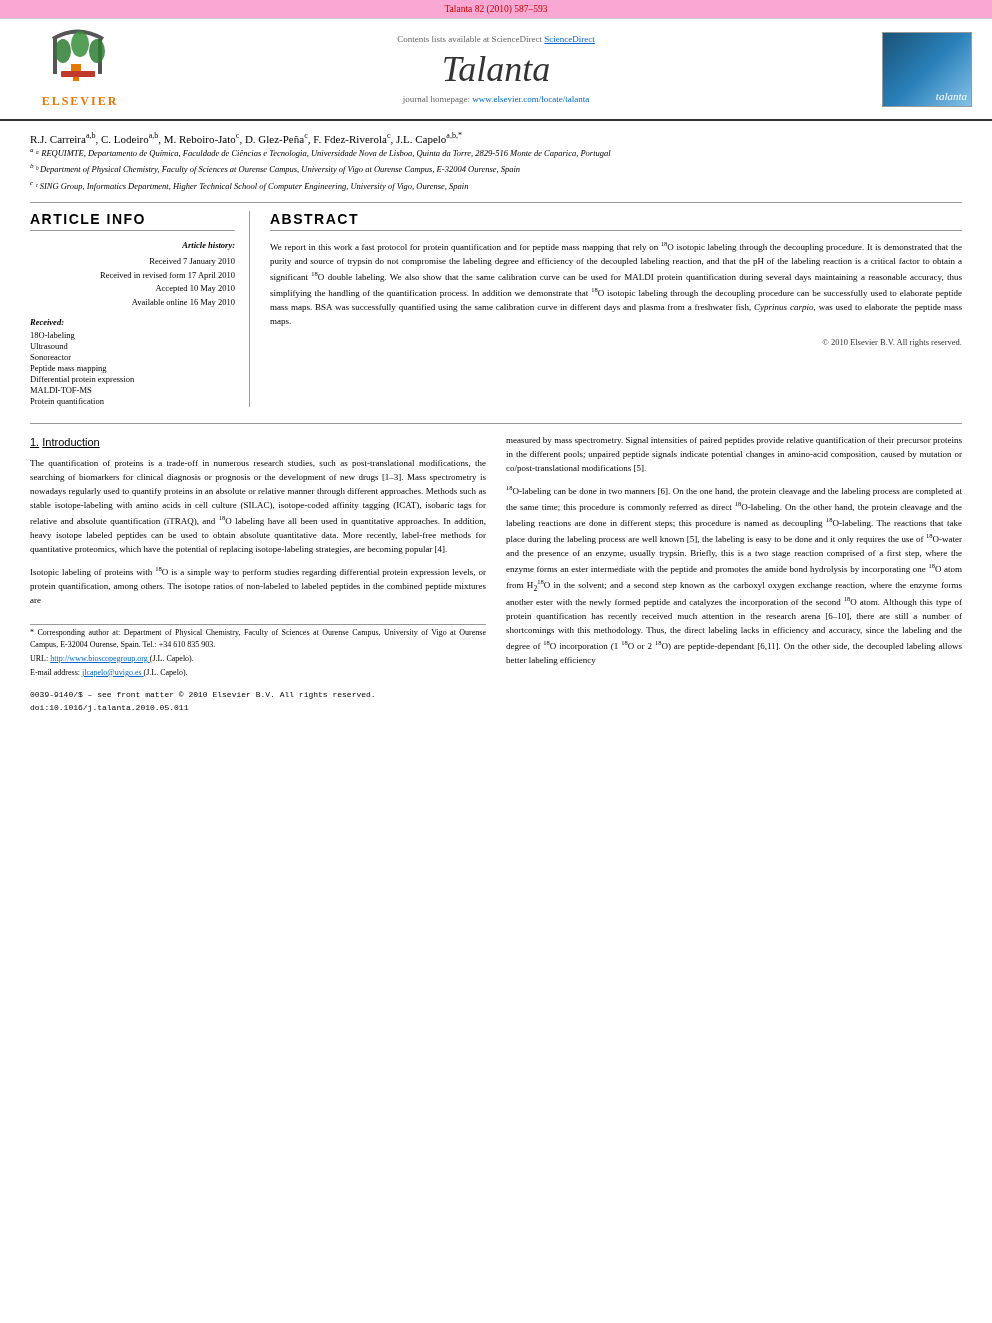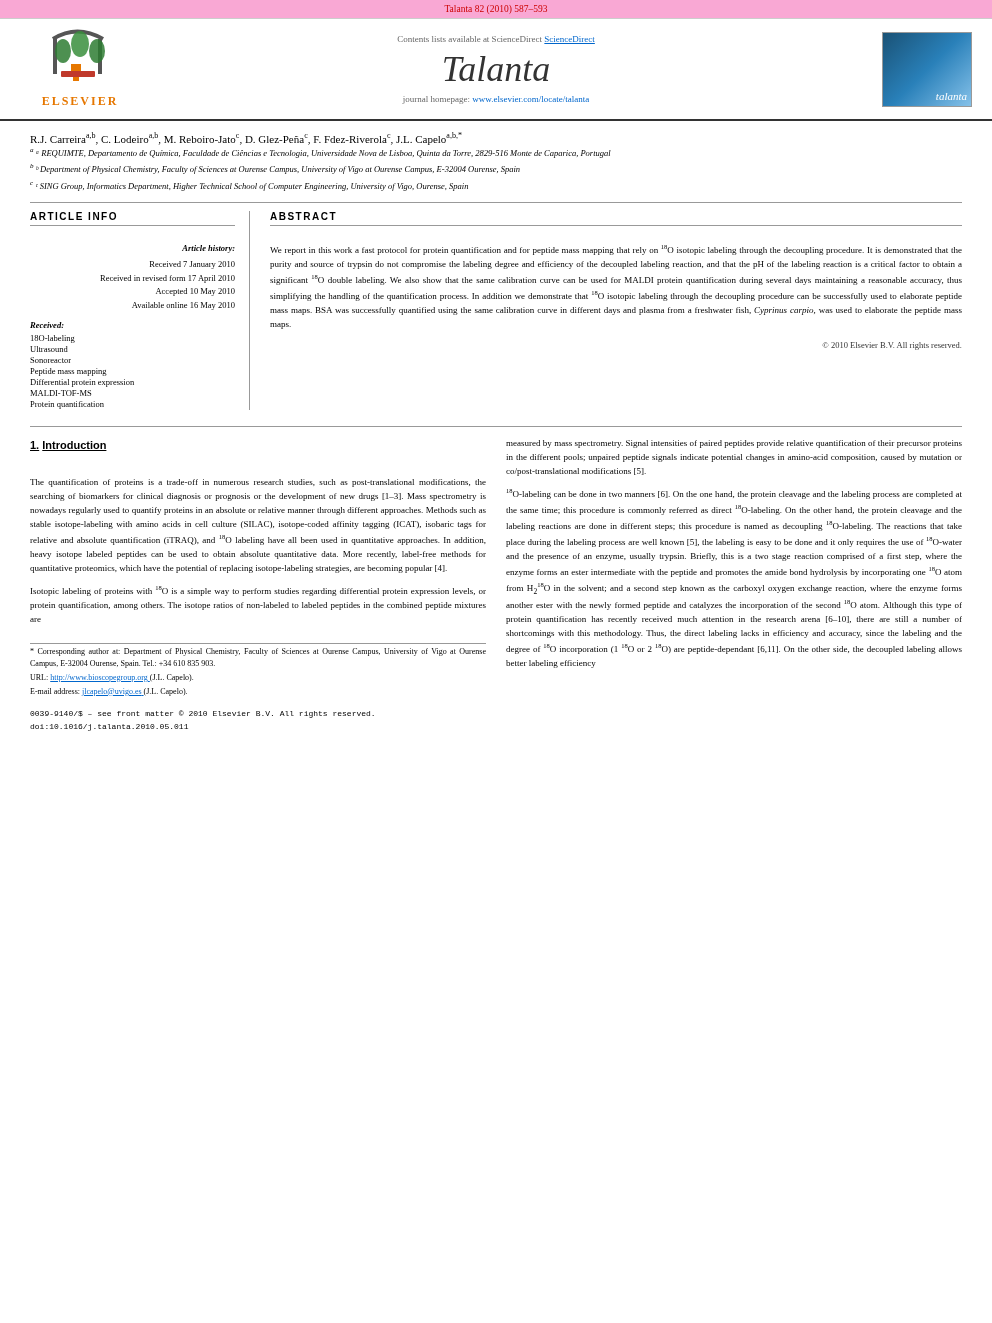--- a/index.html
+++ b/index.html
@@ -145,27 +145,27 @@
     }
 
     .article-info-col {
       width: 220px;
       flex-shrink: 0;
       border-right: 1px solid #999;
       padding-right: 14px;
     }
 
     .info-section-title {
-      font-size: 10px;
+      font-size: 14px;
       font-weight: bold;
       letter-spacing: 1.5px;
       text-transform: uppercase;
       border-bottom: 1px solid #999;
       padding-bottom: 3px;
-      margin-bottom: 16px;
+      margin-bottom: 8px;
       font-family: Arial, sans-serif;
     }
 
     .article-history {
       font-size: 8.5px;
       line-height: 1.6;
       margin-bottom: 8px;
       text-align: right;
     }
     .article-history .label {
@@ -222,22 +222,22 @@
 
     .body-col {
       flex: 1;
       font-size: 9px;
       line-height: 1.55;
       text-align: justify;
     }
 
     .section-heading {
       font-size: 11px;
-      font-weight: bold;
-      margin-bottom: 22px;
+      font-weight: normal;
+      margin-bottom: 6px;
       color: #000;
       font-family: Arial, sans-serif;
     }
 
     .section-heading span {
       text-decoration: underline;
     }
 
     .body-para {
       margin-bottom: 7px;

